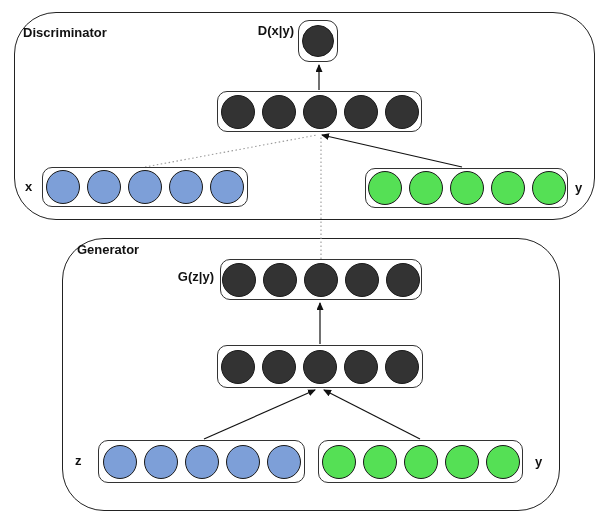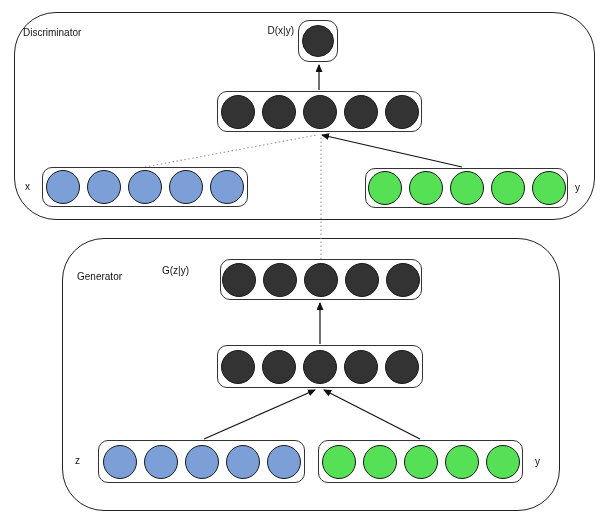--- a/index.html
+++ b/index.html
@@ -20,25 +20,25 @@
   .d-output{left:298px;top:20px;width:40px;height:42px;--d:32px;border-radius:11px;}
   .d-hidden{left:217px;top:91px;width:205px;height:41px;}
   .d-input-x{left:42px;top:167px;width:206px;height:40px;}
   .d-input-y{left:365px;top:168px;width:203px;height:40px;}
   .g-output{left:220px;top:259px;width:202px;height:41px;}
   .g-hidden{left:217px;top:345px;width:206px;height:43px;}
   .g-input-z{left:98px;top:440px;width:207px;height:43px;}
   .g-input-y{left:318px;top:440px;width:205px;height:43px;}
 
   
-  .lbl{position:absolute;font-size:10px;line-height:14px;z-index:3;white-space:nowrap;}
+  .lbl{position:absolute;font-size:13px;line-height:14px;z-index:3;white-space:nowrap;font-weight:bold;}
   .lbl-discriminator{left:23px;top:26px;}
-  .lbl-generator{left:77px;top:270px;}
+  .lbl-generator{left:77px;top:243px;}
   .lbl-dxy{left:248px;top:24px;width:46px;text-align:right;}
-  .lbl-gzy{left:162px;top:264px;width:52px;text-align:left;}
+  .lbl-gzy{left:162px;top:270px;width:52px;text-align:right;}
   .lbl-x{left:25px;top:180px;}
   .lbl-y-disc{left:575px;top:181px;}
   .lbl-z{left:75px;top:454px;}
   .lbl-y-gen{left:535px;top:455px;}
 
   svg.wires{position:absolute;left:0;top:0;z-index:1;pointer-events:none;}
 </style>
 </head>
 <body>
 

